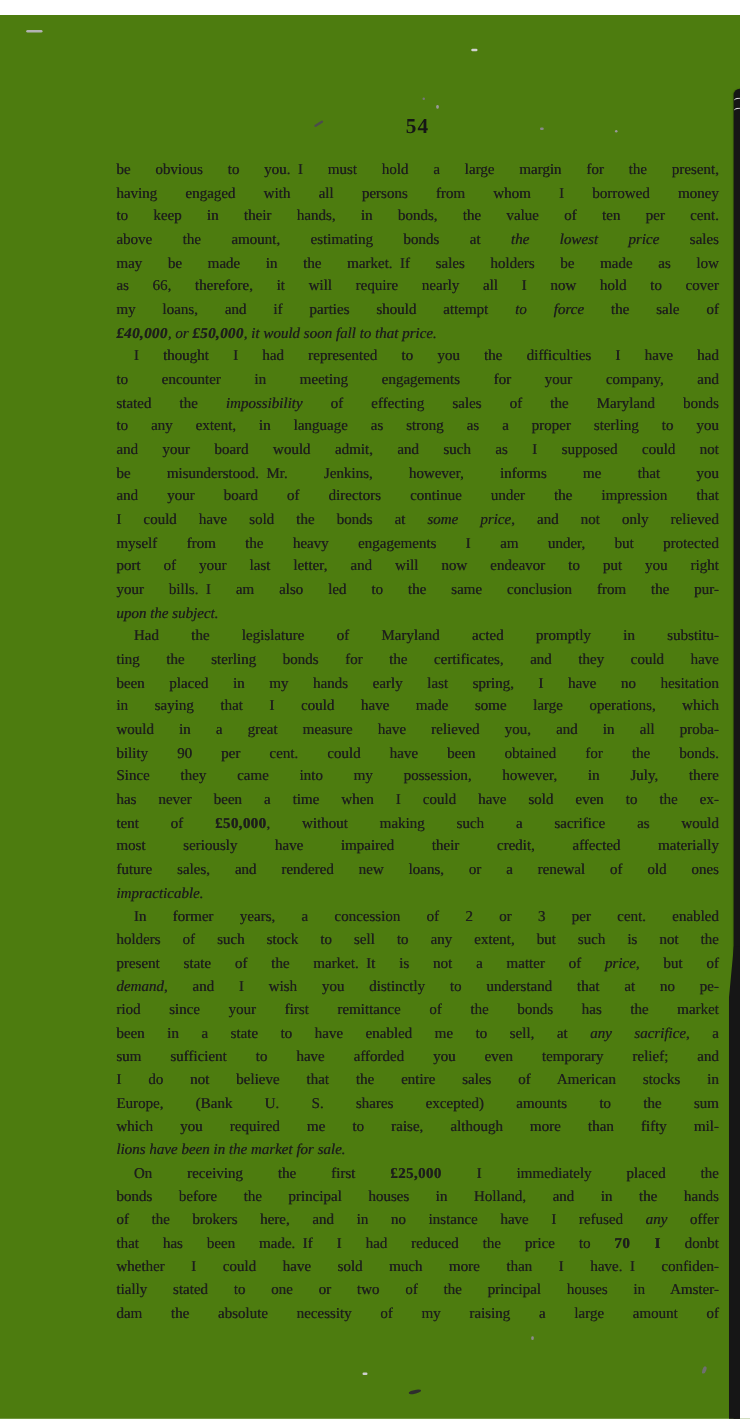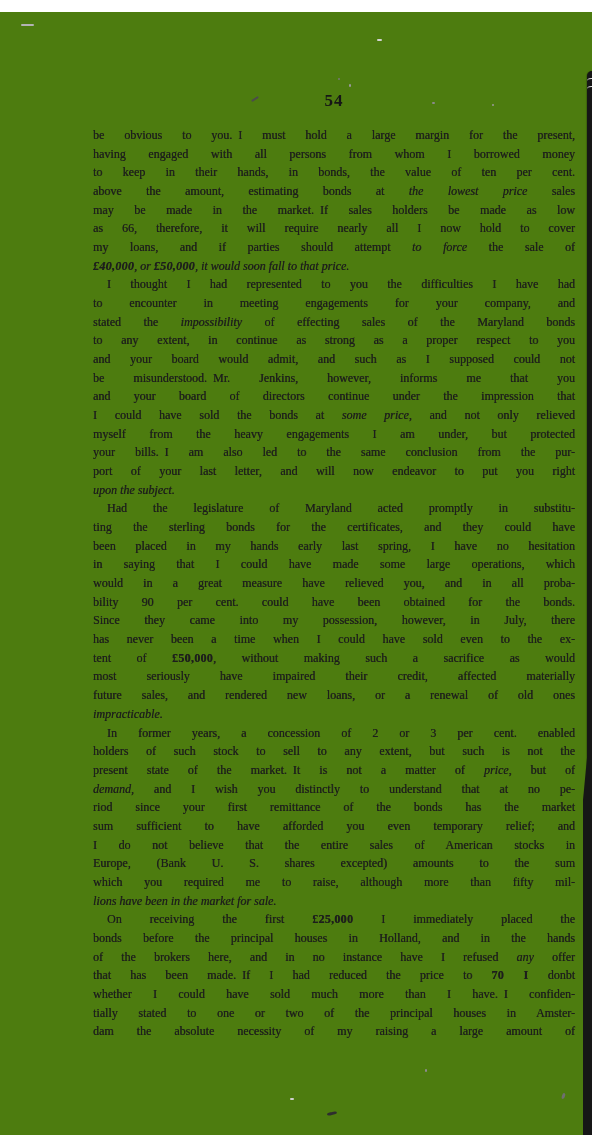--- a/index.html
+++ b/index.html
@@ -98,28 +98,28 @@
         <div class="line">above the amount, estimating bonds at <i>the lowest price</i> sales</div>
         <div class="line">may be made in the market. If sales holders be made as low</div>
         <div class="line">as 66, therefore, it will require nearly all I now hold to cover</div>
         <div class="line">my loans, and if parties should attempt <i>to force</i> the sale of</div>
         <div class="line lastleft"><b>£40,000</b>, or <b>£50,000</b>, it would soon fall to that price.</div>
       </div>
       <div>
         <div class="line indent">I thought I had represented to you the difficulties I have had</div>
         <div class="line">to encounter in meeting engagements for your company, and</div>
         <div class="line">stated the <i>impossibility</i> of effecting sales of the Maryland bonds</div>
-        <div class="line">to any extent, in continue as strong as a proper respect to you</div>
+        <div class="line">to any extent, in language as strong as a proper sterling to you</div>
         <div class="line">and your board would admit, and such as I supposed could not</div>
         <div class="line">be misunderstood. Mr. Jenkins, however, informs me that you</div>
         <div class="line">and your board of directors continue under the impression that</div>
         <div class="line">I could have sold the bonds at <i>some price</i>, and not only relieved</div>
         <div class="line">myself from the heavy engagements I am under, but protected</div>
+        <div class="line">port of your last letter, and will now endeavor to put you right</div>
         <div class="line">your bills. I am also led to the same conclusion from the pur-</div>
-        <div class="line">port of your last letter, and will now endeavor to put you right</div>
         <div class="line lastleft">upon the subject.</div>
       </div>
       <div>
         <div class="line indent">Had the legislature of Maryland acted promptly in substitu-</div>
         <div class="line">ting the sterling bonds for the certificates, and they could have</div>
         <div class="line">been placed in my hands early last spring, I have no hesitation</div>
         <div class="line">in saying that I could have made some large operations, which</div>
         <div class="line">would in a great measure have relieved you, and in all proba-</div>
         <div class="line">bility 90 per cent. could have been obtained for the bonds.</div>
         <div class="line">Since they came into my possession, however, in July, there</div>
@@ -128,20 +128,21 @@
         <div class="line">most seriously have impaired their credit, affected materially</div>
         <div class="line">future sales, and rendered new loans, or a renewal of old ones</div>
         <div class="line lastleft">impracticable.</div>
       </div>
       <div>
         <div class="line indent">In former years, a concession of 2 or 3 per cent. enabled</div>
         <div class="line">holders of such stock to sell to any extent, but such is not the</div>
         <div class="line">present state of the market. It is not a matter of <i>price</i>, but of</div>
         <div class="line"><i>demand</i>, and I wish you distinctly to understand that at no pe-</div>
         <div class="line">riod since your first remittance of the bonds has the market</div>
+        <div class="line">been in a state to have enabled me to sell, at <i>any sacrifice</i>, a</div>
         <div class="line">sum sufficient to have afforded you even temporary relief; and</div>
         <div class="line">I do not believe that the entire sales of American stocks in</div>
         <div class="line">Europe, (Bank U. S. shares excepted) amounts to the sum</div>
         <div class="line">which you required me to raise, although more than fifty mil-</div>
         <div class="line lastleft">lions have been in the market for sale.</div>
       </div>
       <div>
         <div class="line indent">On receiving the first <b>£25,000</b> I immediately placed the</div>
         <div class="line">bonds before the principal houses in Holland, and in the hands</div>
         <div class="line">of the brokers here, and in no instance have I refused <i>any</i> offer</div>

